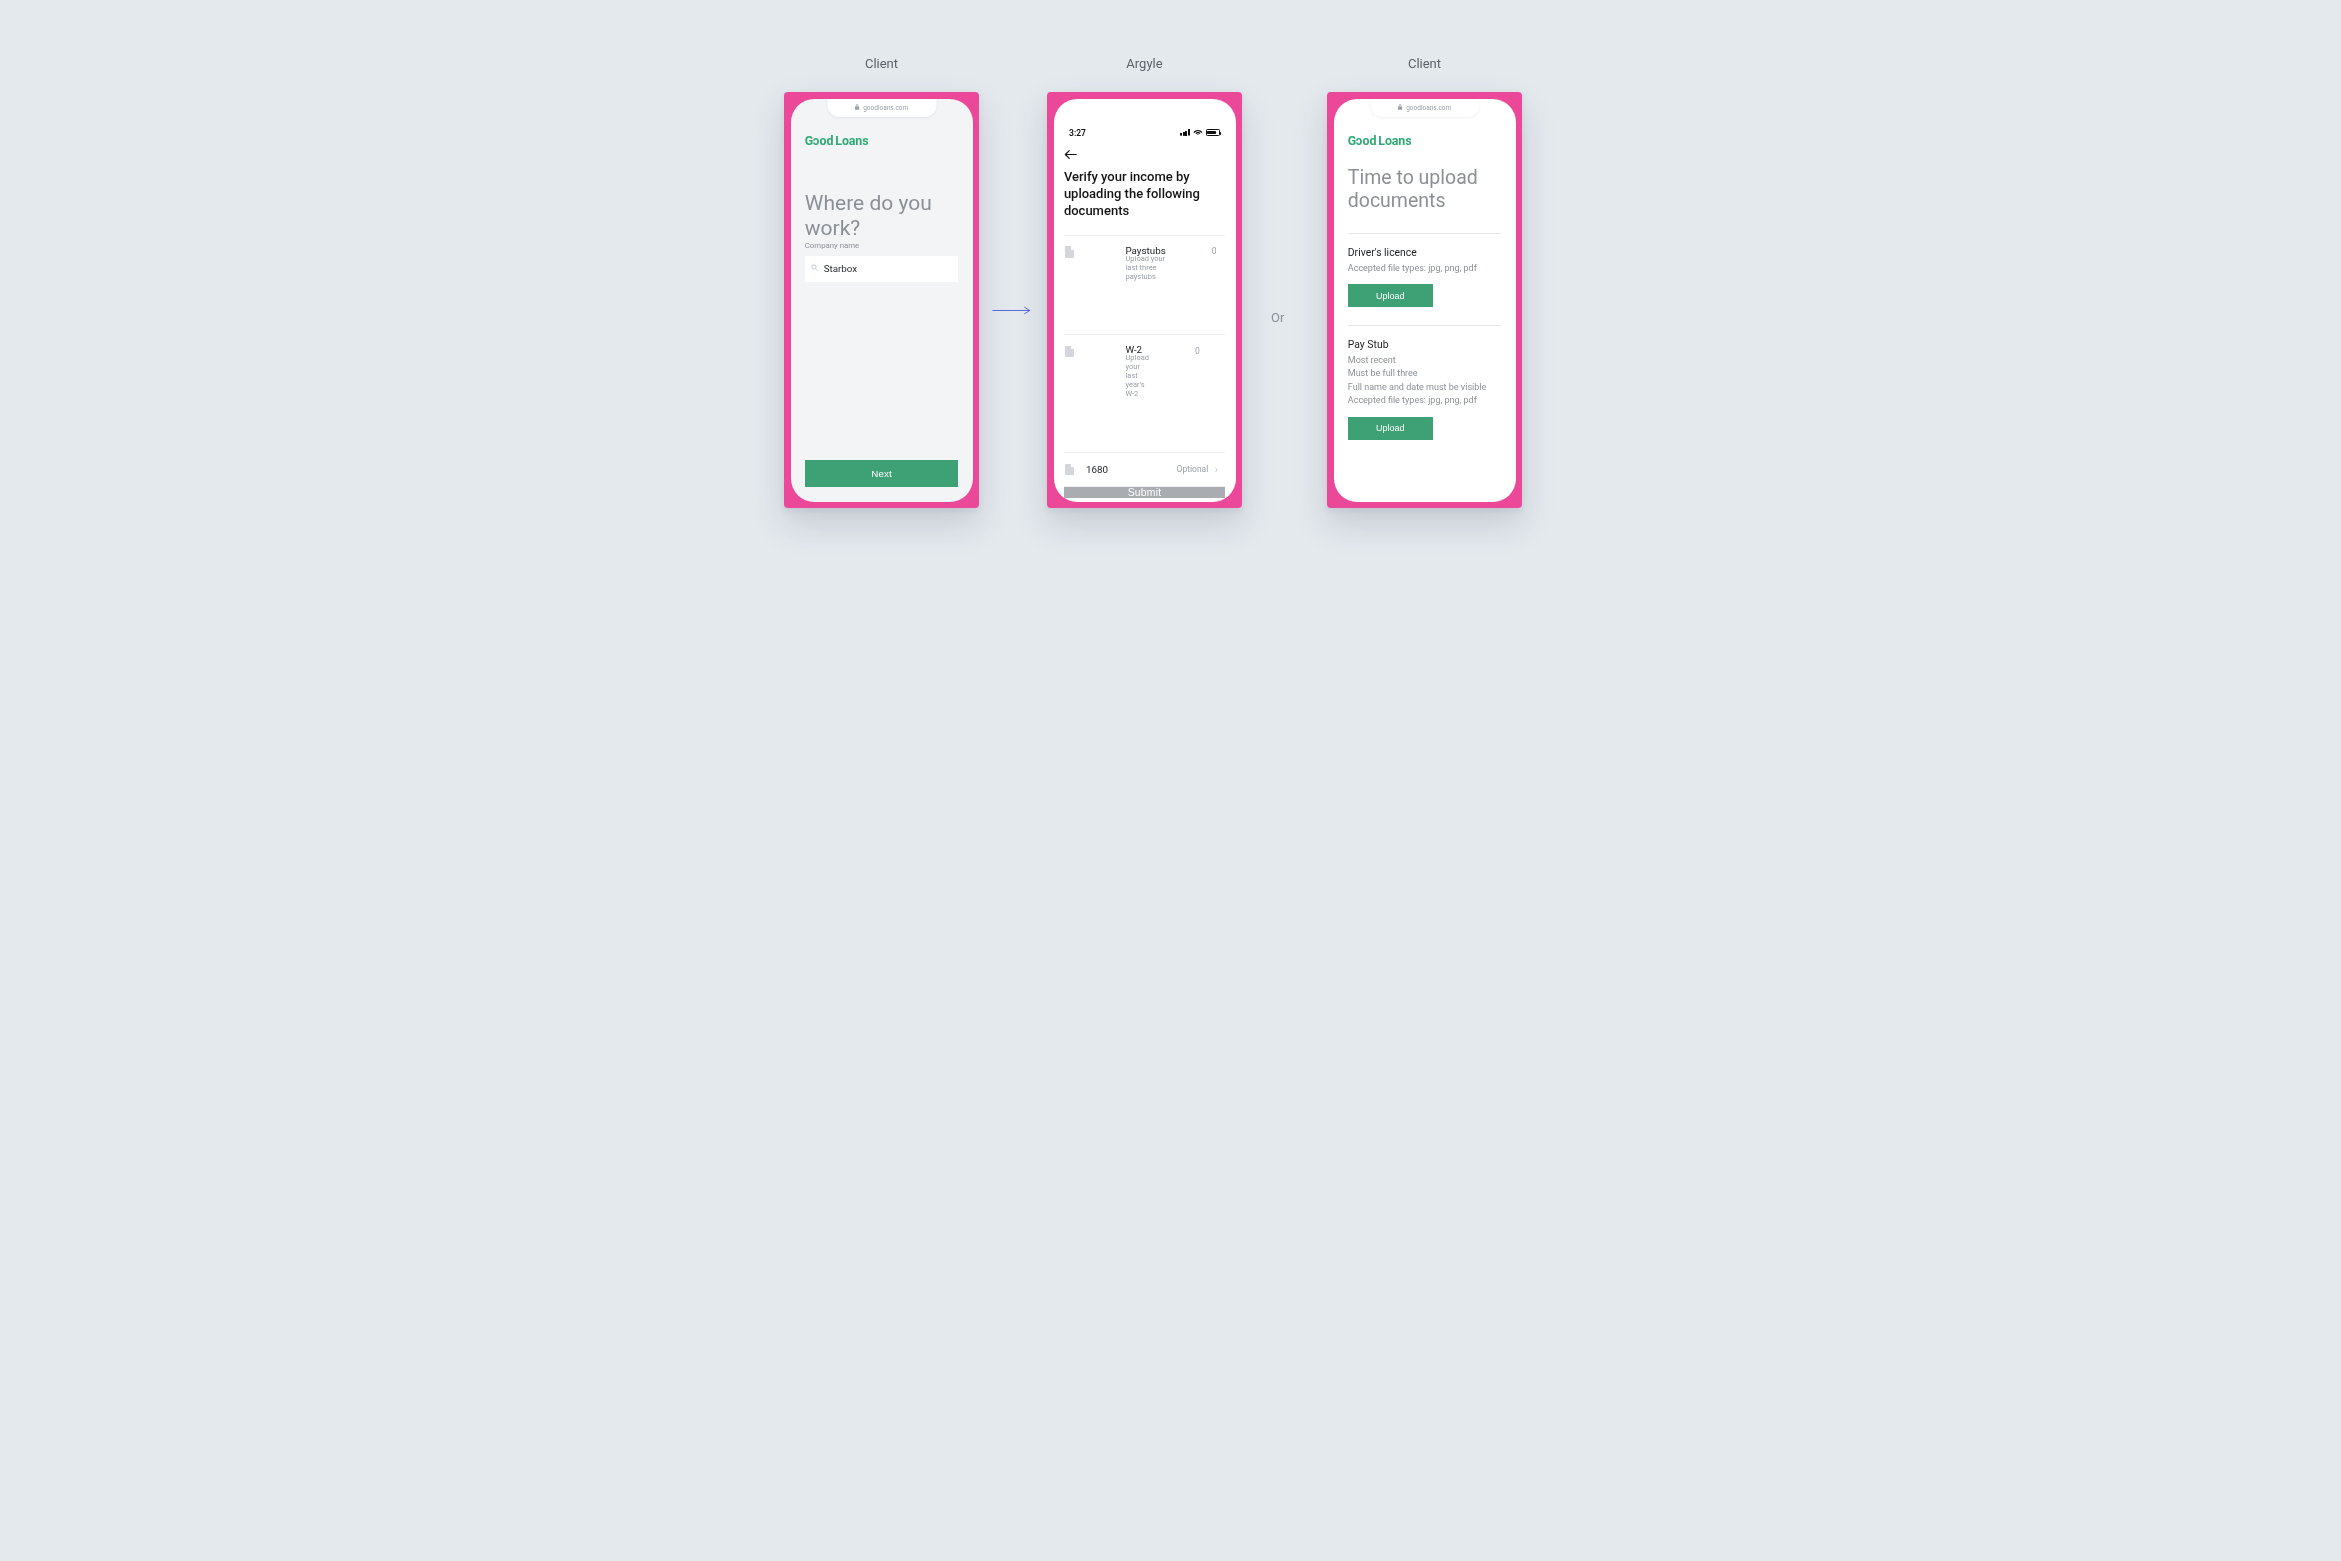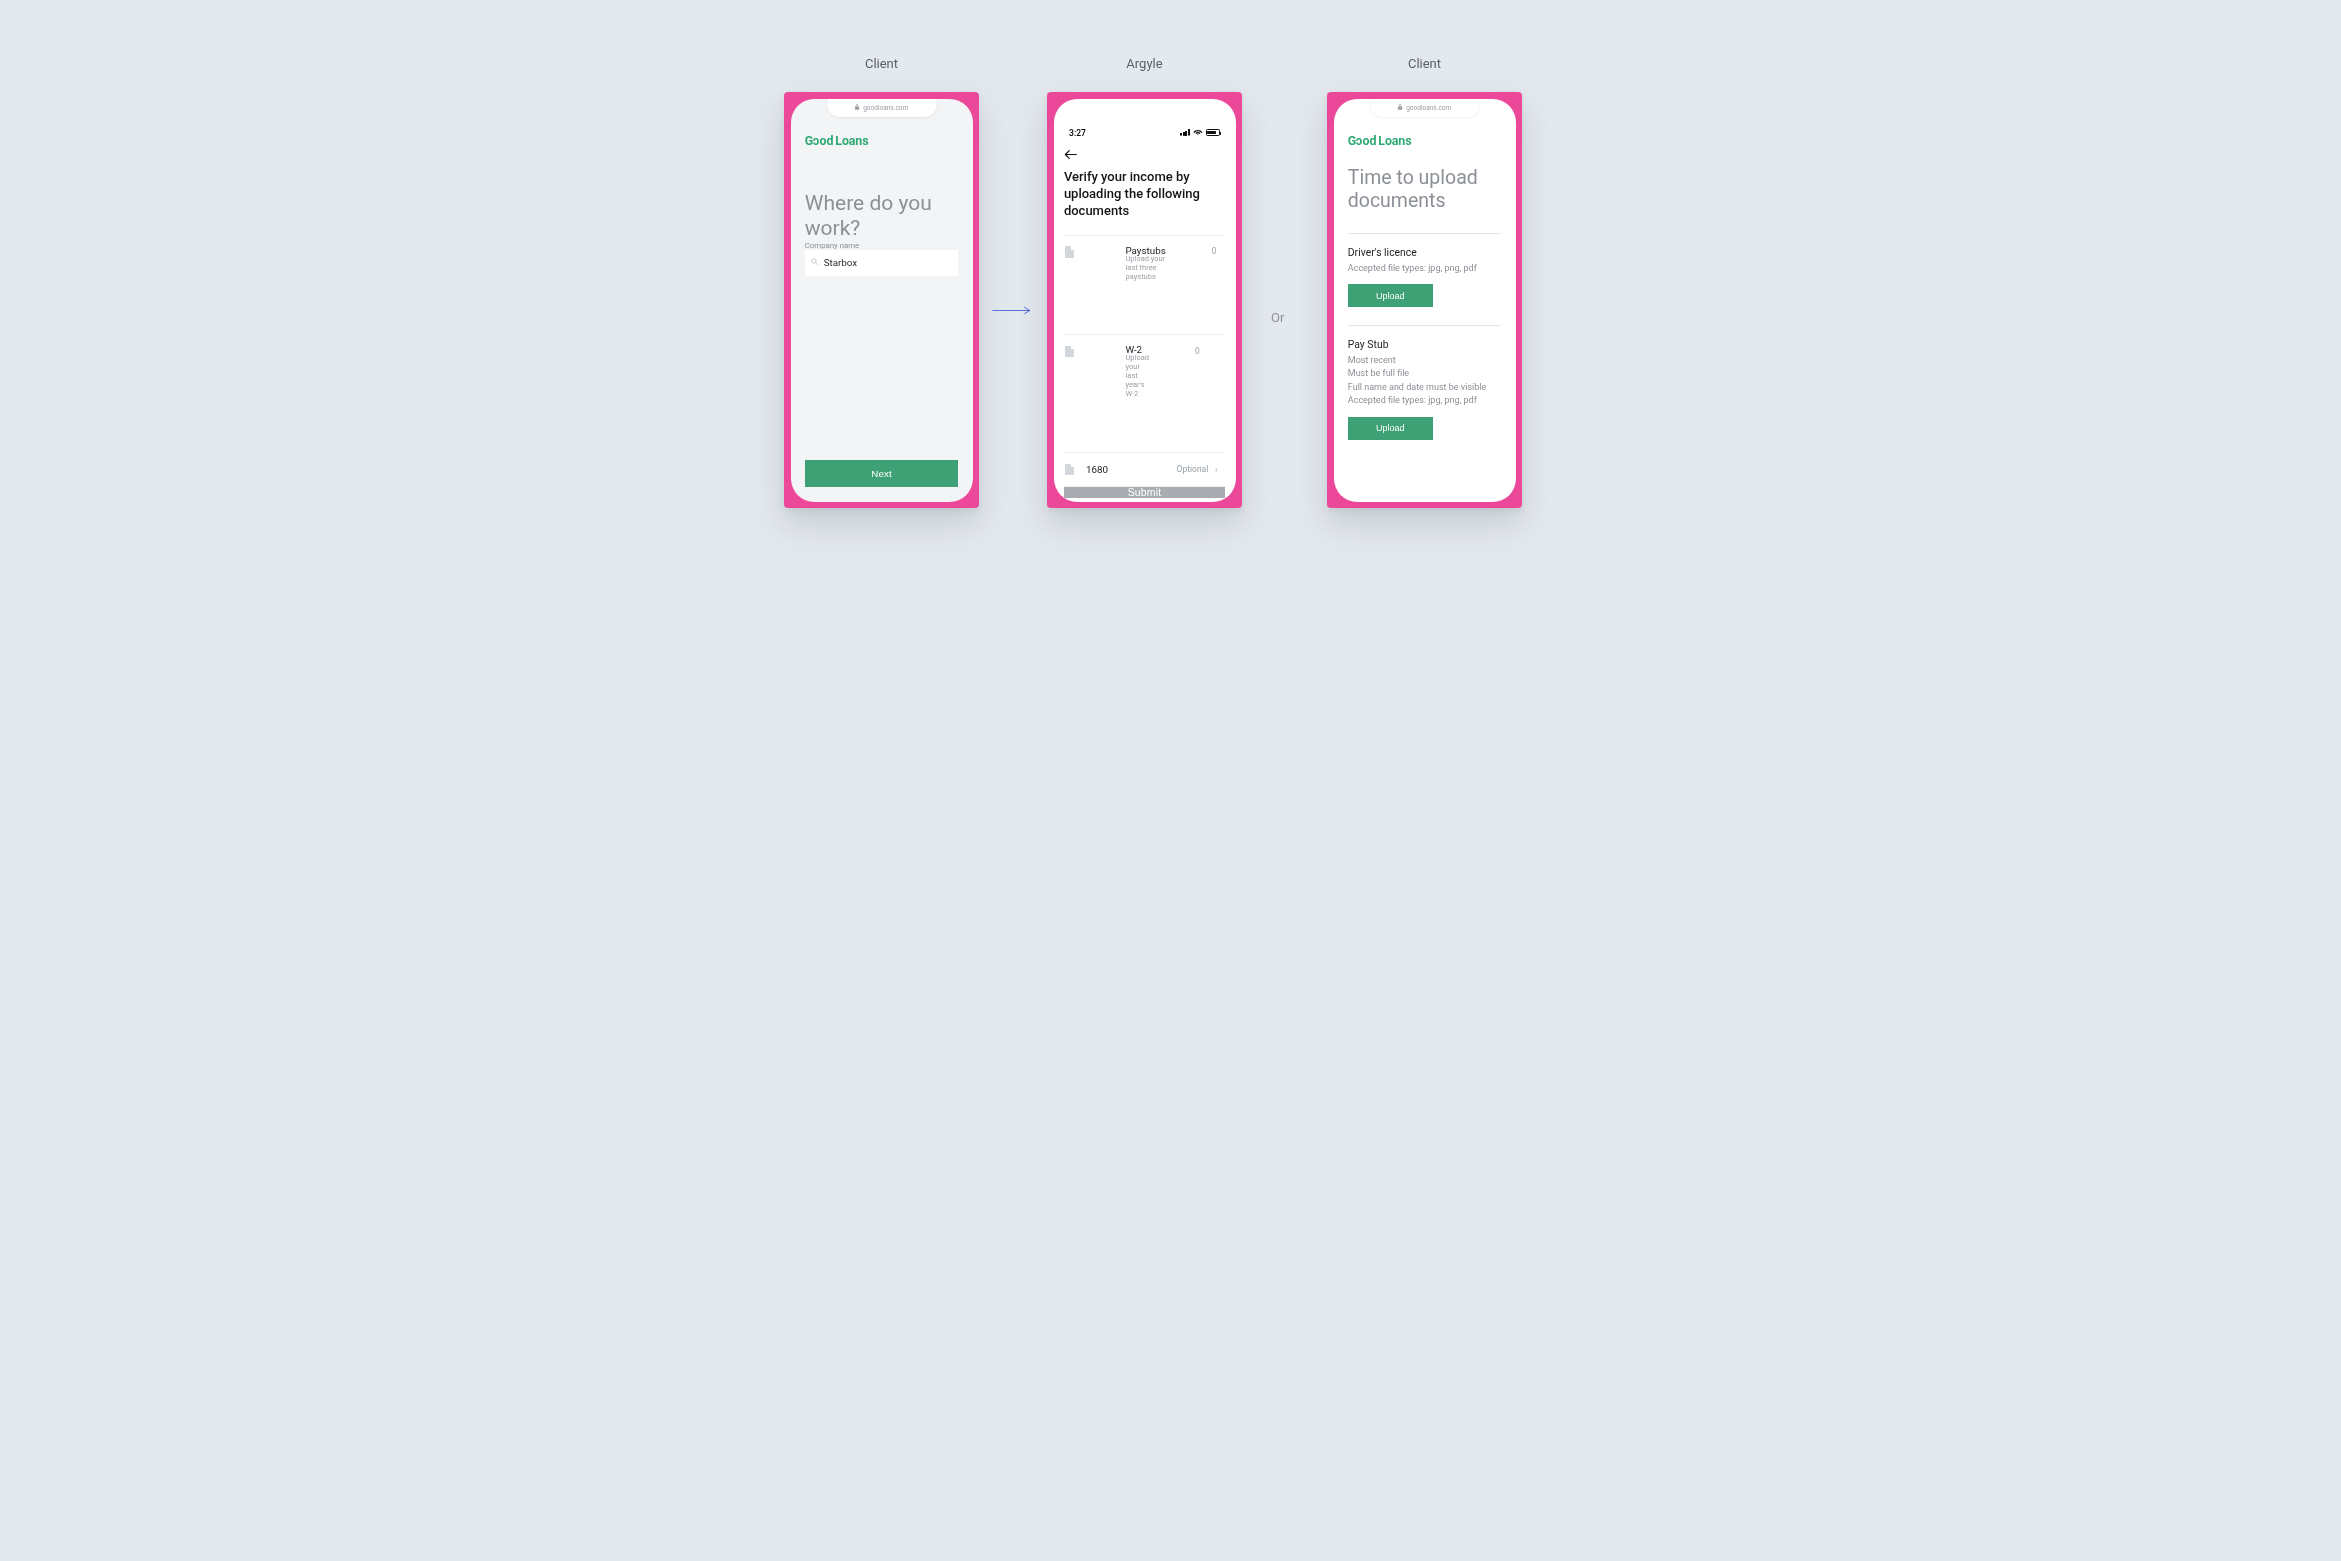--- a/index.html
+++ b/index.html
@@ -79,21 +79,21 @@
   .brand-gap { display: inline-block; width: 2px; }
   .s1-heading {
     margin-top: 43px;
     font-size: 21px;
     line-height: 1.2;
     font-weight: 400;
     color: #8b9096;
   }
   .s1-label { font-size: 7.8px; color: #8b9096; }
   .s1-input {
-    margin-top: 0;
+    margin-top: 6px;
     width: 100%;
     height: 26px;
     background: #fff;
     border: none;
     display: flex;
     align-items: center;
     padding: 0 6.5px;
     gap: 5.2px;
   }
   .s1-input .mag { color: #b9bec4; font-size: 7.8px; }
@@ -350,21 +350,21 @@
           <div class="s3-sec-title">Driver's licence</div>
           <div class="s3-line">Accepted file types: jpg, png, pdf</div>
           <button class="s3-btn">
               <span>Upload</span>
             </button>
         </div>
 
         <div class="s3-sec">
           <div class="s3-sec-title">Pay Stub</div>
           <div class="s3-line">Most recent</div>
-          <div class="s3-line">Must be full file</div>
+          <div class="s3-line">Must be full three</div>
           <div class="s3-line">Full name and date must be visible</div>
           <div class="s3-line">Accepted file types: jpg, png, pdf</div>
           <button class="s3-btn">
               <span>Upload</span>
             </button>
         </div>
       </div>
     </div>
   </div>
 

